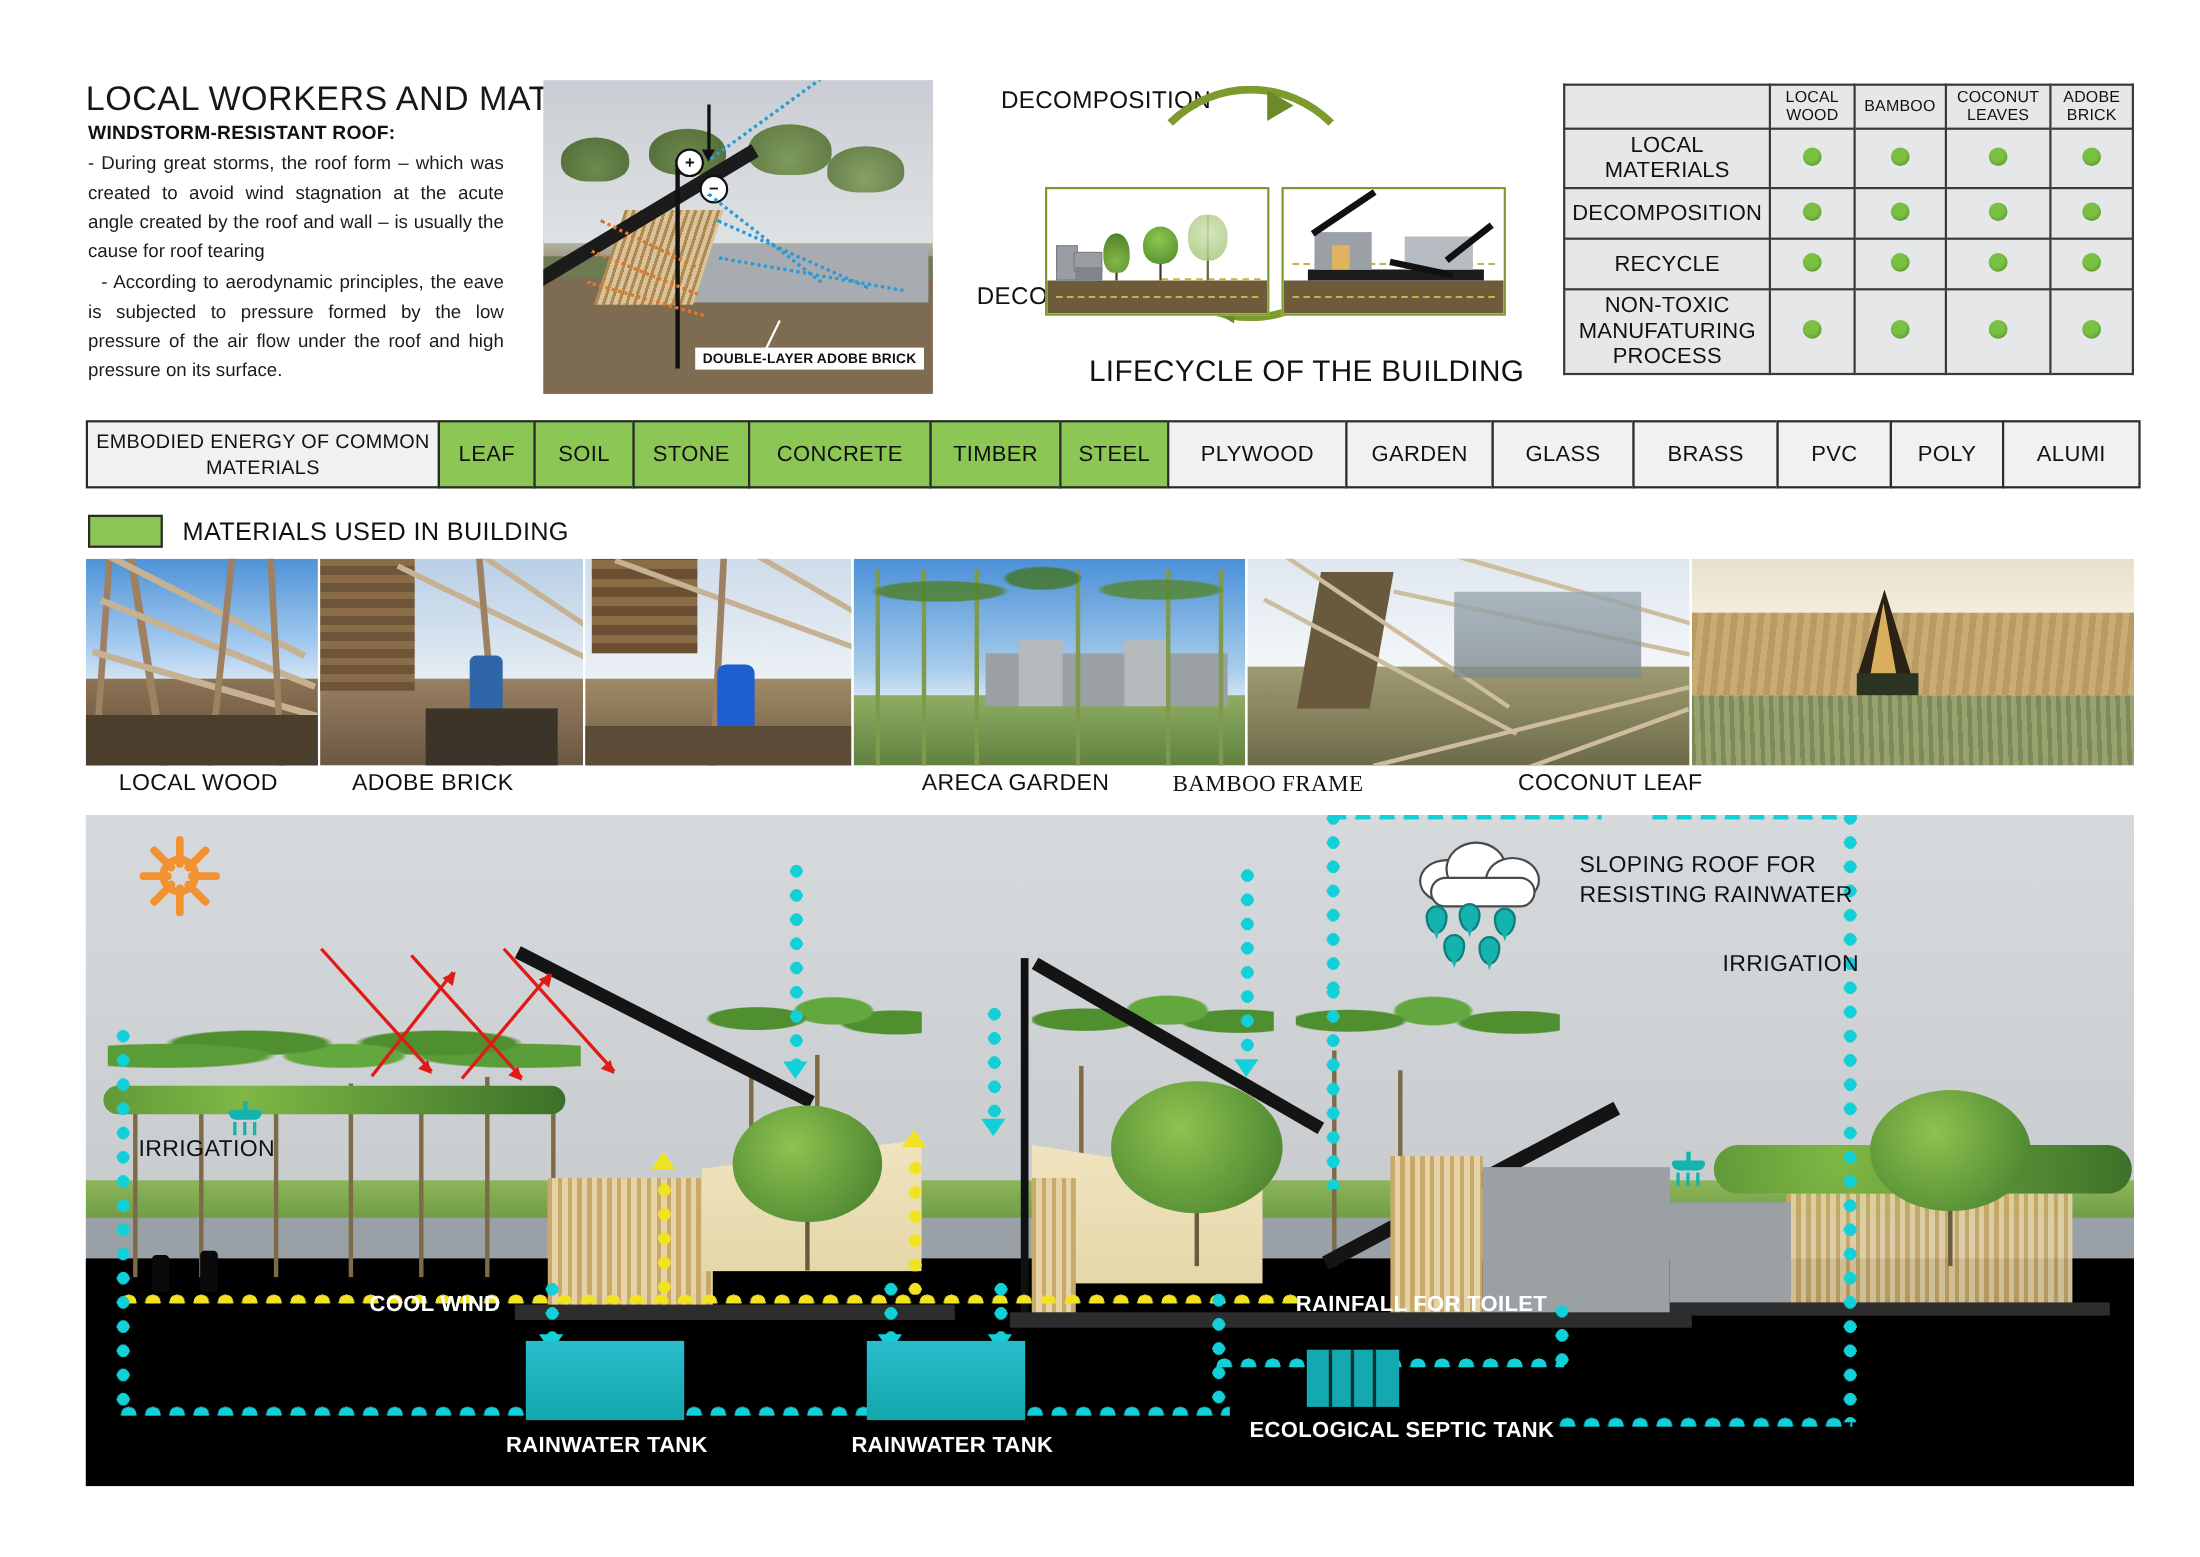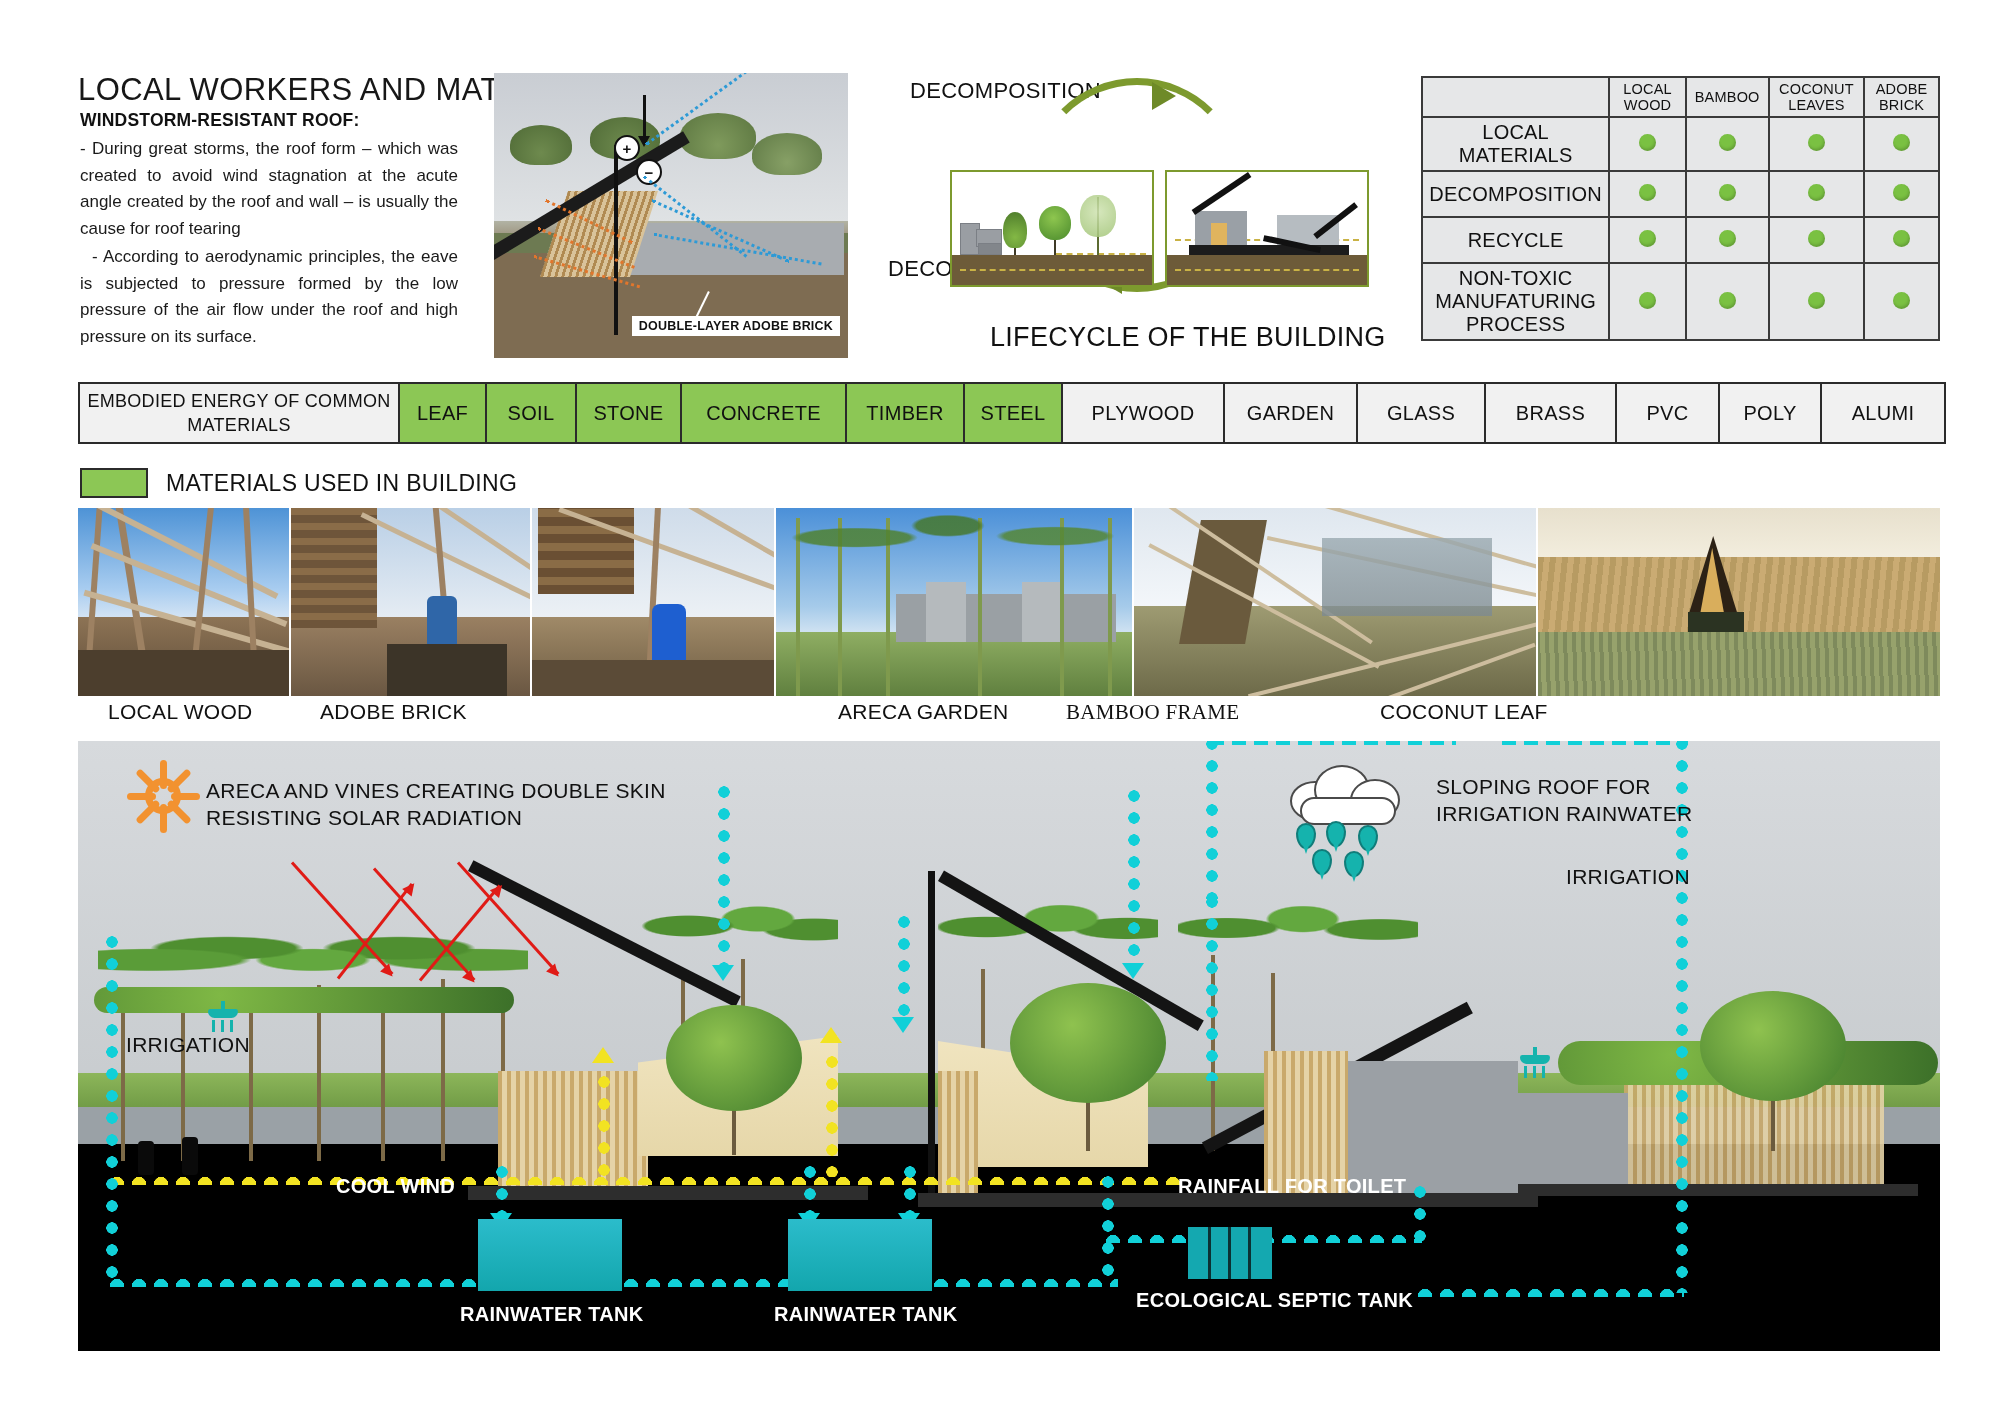--- a/index.html
+++ b/index.html
@@ -563,27 +563,23 @@
     <div class="dotline v" style="left:1128px;top:150px;height:190px;"></div>
 
     <div class="tank" style="left:400px;top:478px;width:144px;height:72px;"></div>
     <div class="tank" style="left:710px;top:478px;width:144px;height:72px;"></div>
     <div class="septic" style="left:1110px;top:486px;width:84px;height:52px;">
       <i style="left:20px;"></i>
       <i style="left:40px;"></i>
       <i style="left:60px;"></i>
     </div>
 
-    <div class="lbl" style="left:128px;top:36px;width:520px;">
-      <span style="white-space:pre-line;">ARECA AND VINES CREATING DOUBLE SKIN
-RESISTING SOLAR RADIATION</span>
-    </div>
     <div class="lbl" style="left:1358px;top:32px;width:420px;">
       <span style="white-space:pre-line;">SLOPING ROOF FOR
-IRRIGATION RAINWATER</span>
+RESISTING RAINWATER</span>
     </div>
     <div class="lbl" style="left:1488px;top:122px;">IRRIGATION</div>
     <div class="lbl" style="left:48px;top:290px;">IRRIGATION</div>
     <div class="lbl w" style="left:258px;top:432px;">COOL WIND</div>
     <div class="lbl w" style="left:382px;top:560px;">RAINWATER TANK</div>
     <div class="lbl w" style="left:696px;top:560px;">RAINWATER TANK</div>
     <div class="lbl w" style="left:1100px;top:432px;">RAINFALL FOR TOILET</div>
     <div class="lbl w" style="left:1058px;top:546px;">ECOLOGICAL SEPTIC TANK</div>
   </div>
 

